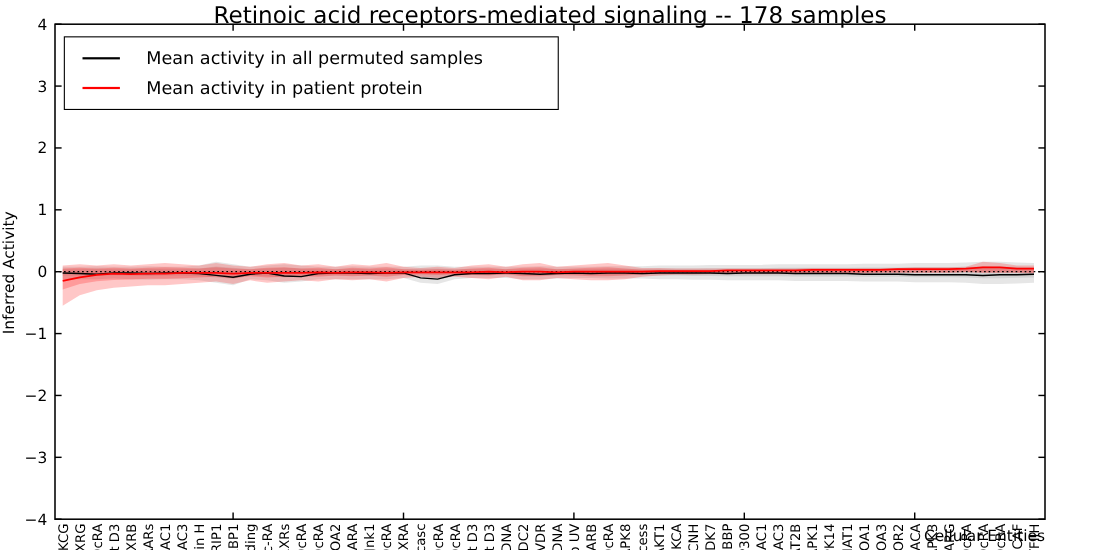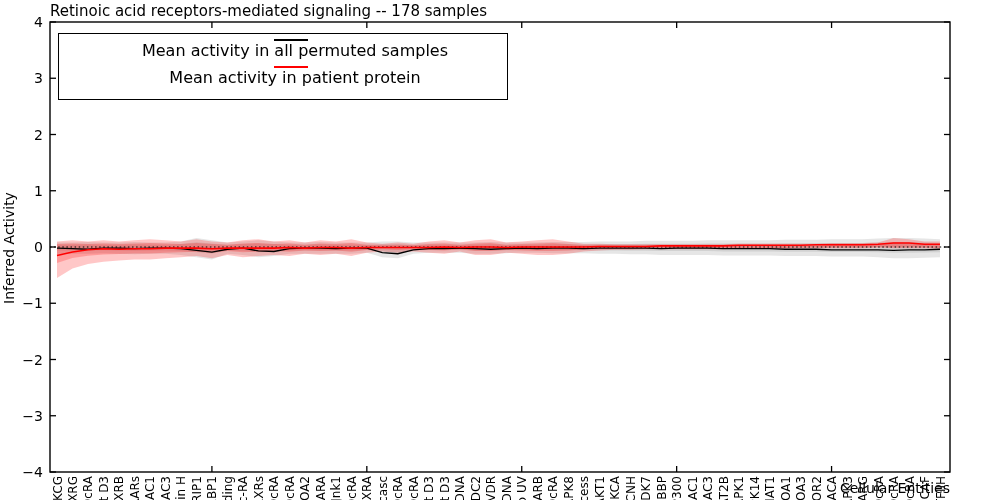--- a/index.html
+++ b/index.html
@@ -6,37 +6,37 @@
   #figure{
     position:relative;
     width:1000px;height:500px;
     background:#ffffff;
     font-family:"DejaVu Sans","Liberation Sans",sans-serif;
     overflow:hidden;
   }
   #chart-svg{position:absolute;left:0;top:0;}
   .fig-title{
     position:absolute;left:50px;top:2px;width:900px;
-    font-size:15px;color:#000;white-space:nowrap;
+    text-align:center;font-size:21px;color:#000;white-space:nowrap;
   }
   .x-axis-title{
     position:absolute;left:50px;top:480px;width:900px;
     text-align:right;font-size:14px;color:#000;
   }
   .y-axis-title{
     position:absolute;left:-215px;top:239px;width:450px;height:18px;
     text-align:center;font-size:14px;color:#000;
     transform:rotate(-90deg);
   }
   .legend{
     position:absolute;left:58px;top:33px;width:450px;
     background:#ffffff;border:1.6px solid #000;
     box-sizing:border-box;padding:5px 0 6px 0;z-index:5;
   }
-  .legend-row{display:flex;align-items:center;height:27px;flex-direction:column;}
+  .legend-row{display:flex;align-items:center;height:27px;}
   .legend-swatch{width:34px;height:0;border-top-style:solid;border-top-width:2px;margin-left:16px;flex:none;}
   .legend-label{margin-left:24px;font-size:16px;color:#000;white-space:nowrap;}
 </style>
 </head>
 <body>
 
 <div id="figure">
   <svg id="chart-svg" width="1000" height="500">
       <polygon points="57,242.5 72.49122807017544,242.5 87.98245614035088,241.9375 103.47368421052632,242.5 118.96491228070175,242.5 134.4561403508772,241.9375 149.94736842105263,242.5 165.43859649122805,242.5 180.9298245614035,241.375 196.42105263157896,238 211.91228070175438,240.25 227.4035087719298,242.5 242.89473684210526,241.375 258.3859649122807,240.25 273.8771929824561,241.375 289.36842105263156,242.5 304.859649122807,242.5 320.35087719298247,241.9375 335.8421052631579,242.5 351.3333333333333,242.5 366.82456140350877,242.5 382.3157894736842,241.375 397.8070175438596,241.375 413.29824561403507,242.5 428.7894736842105,242.5 444.280701754386,242.5 459.7719298245614,242.5 475.2631578947368,242.5 490.7543859649123,241.9375 506.2456140350877,242.5 521.7368421052631,242.5 537.2280701754386,242.5 552.719298245614,241.9375 568.2105263157895,241.9375 583.7017543859649,241.9375 599.1929824561404,241.375 614.6842105263158,241.375 630.1754385964912,241.375 645.6666666666666,240.8125 661.1578947368421,240.8125 676.6491228070175,240.8125 692.140350877193,240.8125 707.6315789473684,240.25 723.1228070175439,240.25 738.6140350877192,240.25 754.1052631578947,240.25 769.5964912280701,240.25 785.0877192982456,239.6875 800.578947368421,239.6875 816.0701754385965,239.6875 831.561403508772,239.125 847.0526315789474,239.125 862.5438596491229,239.125 878.0350877192982,238.5625 893.5263157894736,238 909.0175438596491,238 924.5087719298245,238.5625 940,239.125 940,257.125 924.5087719298245,257.6875 909.0175438596491,258.25 893.5263157894736,258.25 878.0350877192982,257.125 862.5438596491229,256.5625 847.0526315789474,256.5625 831.561403508772,256.5625 816.0701754385965,256 800.578947368421,256 785.0877192982456,256 769.5964912280701,255.4375 754.1052631578947,255.4375 738.6140350877192,255.4375 723.1228070175439,255.4375 707.6315789473684,254.875 692.140350877193,254.875 676.6491228070175,254.875 661.1578947368421,254.875 645.6666666666666,254.3125 630.1754385964912,254.3125 614.6842105263158,253.75 599.1929824561404,253.75 583.7017543859649,253.1875 568.2105263157895,253.1875 552.719298245614,253.1875 537.2280701754386,252.625 521.7368421052631,252.625 506.2456140350877,253.1875 490.7543859649123,253.75 475.2631578947368,253.75 459.7719298245614,252.625 444.280701754386,252.625 428.7894736842105,252.625 413.29824561403507,253.75 397.8070175438596,258.25 382.3157894736842,257.125 366.82456140350877,252.625 351.3333333333333,253.75 335.8421052631579,253.75 320.35087719298247,253.75 304.859649122807,253.75 289.36842105263156,253.75 273.8771929824561,256 258.3859649122807,257.125 242.89473684210526,254.875 227.4035087719298,253.75 211.91228070175438,259.375 196.42105263157896,257.125 180.9298245614035,254.875 165.43859649122805,253.75 149.94736842105263,253.75 134.4561403508772,254.3125 118.96491228070175,253.75 103.47368421052632,253.1875 87.98245614035088,253.75 72.49122807017544,253.75 57,253.75" fill="#8c8c8c" fill-opacity="0.22" stroke="none"></polygon>
       <polygon points="57,244.66 72.49122807017544,244.66 87.98245614035088,244.3675 103.47368421052632,244.66 118.96491228070175,244.66 134.4561403508772,244.3675 149.94736842105263,244.66 165.43859649122805,244.66 180.9298245614035,244.075 196.42105263157896,242.32 211.91228070175438,243.49 227.4035087719298,244.66 242.89473684210526,244.075 258.3859649122807,243.49 273.8771929824561,244.075 289.36842105263156,244.66 304.859649122807,244.66 320.35087719298247,244.3675 335.8421052631579,244.66 351.3333333333333,244.66 366.82456140350877,244.66 382.3157894736842,244.075 397.8070175438596,244.075 413.29824561403507,244.66 428.7894736842105,244.66 444.280701754386,244.66 459.7719298245614,244.66 475.2631578947368,244.66 490.7543859649123,244.3675 506.2456140350877,244.66 521.7368421052631,244.66 537.2280701754386,244.66 552.719298245614,244.3675 568.2105263157895,244.3675 583.7017543859649,244.3675 599.1929824561404,244.075 614.6842105263158,244.075 630.1754385964912,244.075 645.6666666666666,243.7825 661.1578947368421,243.7825 676.6491228070175,243.7825 692.140350877193,243.7825 707.6315789473684,243.49 723.1228070175439,243.49 738.6140350877192,243.49 754.1052631578947,243.49 769.5964912280701,243.49 785.0877192982456,243.1975 800.578947368421,243.1975 816.0701754385965,243.1975 831.561403508772,242.905 847.0526315789474,242.905 862.5438596491229,242.905 878.0350877192982,242.6125 893.5263157894736,242.32 909.0175438596491,242.32 924.5087719298245,242.6125 940,242.905 940,252.265 924.5087719298245,252.5575 909.0175438596491,252.85 893.5263157894736,252.85 878.0350877192982,252.265 862.5438596491229,251.9725 847.0526315789474,251.9725 831.561403508772,251.9725 816.0701754385965,251.68 800.578947368421,251.68 785.0877192982456,251.68 769.5964912280701,251.3875 754.1052631578947,251.3875 738.6140350877192,251.3875 723.1228070175439,251.3875 707.6315789473684,251.095 692.140350877193,251.095 676.6491228070175,251.095 661.1578947368421,251.095 645.6666666666666,250.8025 630.1754385964912,250.8025 614.6842105263158,250.51 599.1929824561404,250.51 583.7017543859649,250.2175 568.2105263157895,250.2175 552.719298245614,250.2175 537.2280701754386,249.925 521.7368421052631,249.925 506.2456140350877,250.2175 490.7543859649123,250.51 475.2631578947368,250.51 459.7719298245614,249.925 444.280701754386,249.925 428.7894736842105,249.925 413.29824561403507,250.51 397.8070175438596,252.85 382.3157894736842,252.265 366.82456140350877,249.925 351.3333333333333,250.51 335.8421052631579,250.51 320.35087719298247,250.51 304.859649122807,250.51 289.36842105263156,250.51 273.8771929824561,251.68 258.3859649122807,252.265 242.89473684210526,251.095 227.4035087719298,250.51 211.91228070175438,253.435 196.42105263157896,252.265 180.9298245614035,251.095 165.43859649122805,250.51 149.94736842105263,250.51 134.4561403508772,250.8025 118.96491228070175,250.51 103.47368421052632,250.2175 87.98245614035088,250.51 72.49122807017544,250.51 57,250.51" fill="#8c8c8c" fill-opacity="0.22" stroke="none"></polygon>

